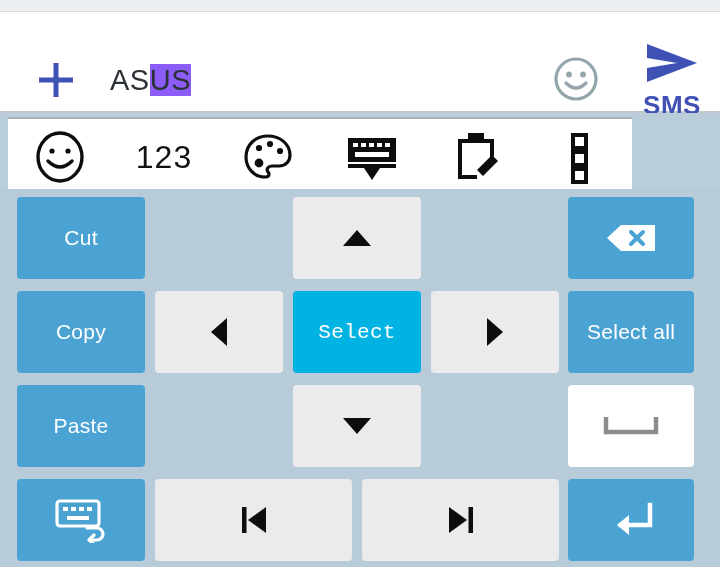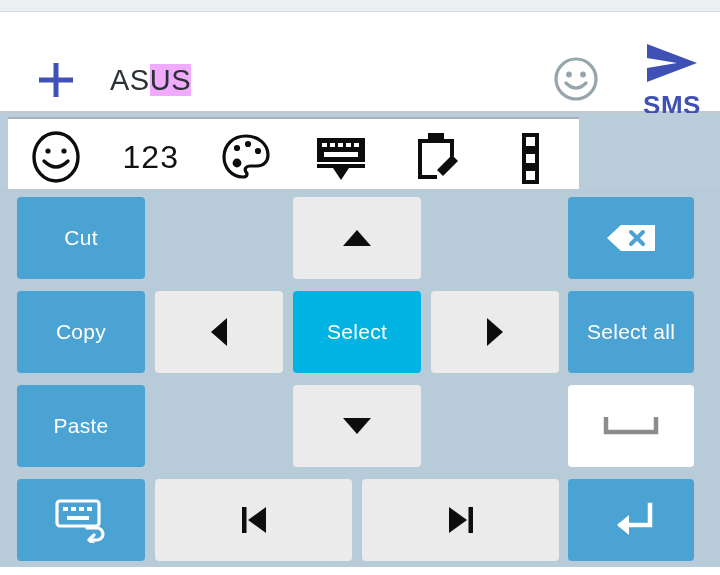--- a/index.html
+++ b/index.html
@@ -45,21 +45,21 @@
     left: 110px; top: 44px;
     width: 420px; height: 48px;
     font-size: 29px;
     color: #2b3136;
     letter-spacing: 0.5px;
     line-height: 48px;
     white-space: pre;
     overflow: hidden;
   }
   .sel-text {
-    background: #f0abfc;
+    background: #8b5cf6;
     text-align: right;
   }
   #emoji-button {
     position: absolute;
     left: 552px; top: 43px;
     width: 48px; height: 48px;
     cursor: pointer;
   }
   #send-button {
     position: absolute;
@@ -79,21 +79,21 @@
   
   #toolbar-band {
     position: absolute;
     left: 0; top: 113px;
     width: 720px; height: 84px;
     background: #b9cdda;
   }
   #toolbar-panel {
     position: absolute;
     left: 8px; top: 4px;
-    width: 571px; height: 78px;
+    width: 624px; height: 78px;
     background: #ffffff;
     border-top: 2px solid #a9b3b9;
     box-sizing: border-box;
     display: flex;
     align-items: flex-start;
   }
   .tool-btn {
     flex: 1 1 0;
     height: 76px;
     display: flex;
@@ -267,21 +267,21 @@
   </div>
 
   <div class="key k-blue" style="left:17px; top:102px; width:128px; height:82px;">
     <span class="key-label">Copy</span>
   </div>
 
   <div class="key k-grey" style="left:155px; top:102px; width:128px; height:82px;">
     <span class="arrow-glyph arr-left"></span>
   </div>
 
-  <div class="key k-cyan" style="left:293px; top:102px; width:128px; height:82px;">
+  <div class="key k-cyan" style="left:293px; top:102px; width:128px; height:82px;font-family:Liberation Mono, monospace;">
     <span class="key-label">Select</span>
   </div>
 
   <div class="key k-grey" style="left:431px; top:102px; width:128px; height:82px;">
     <span class="arrow-glyph arr-right"></span>
   </div>
 
   <div class="key k-blue" style="left:17px; top:196px; width:128px; height:82px;">
     <span class="key-label">Paste</span>
   </div>

